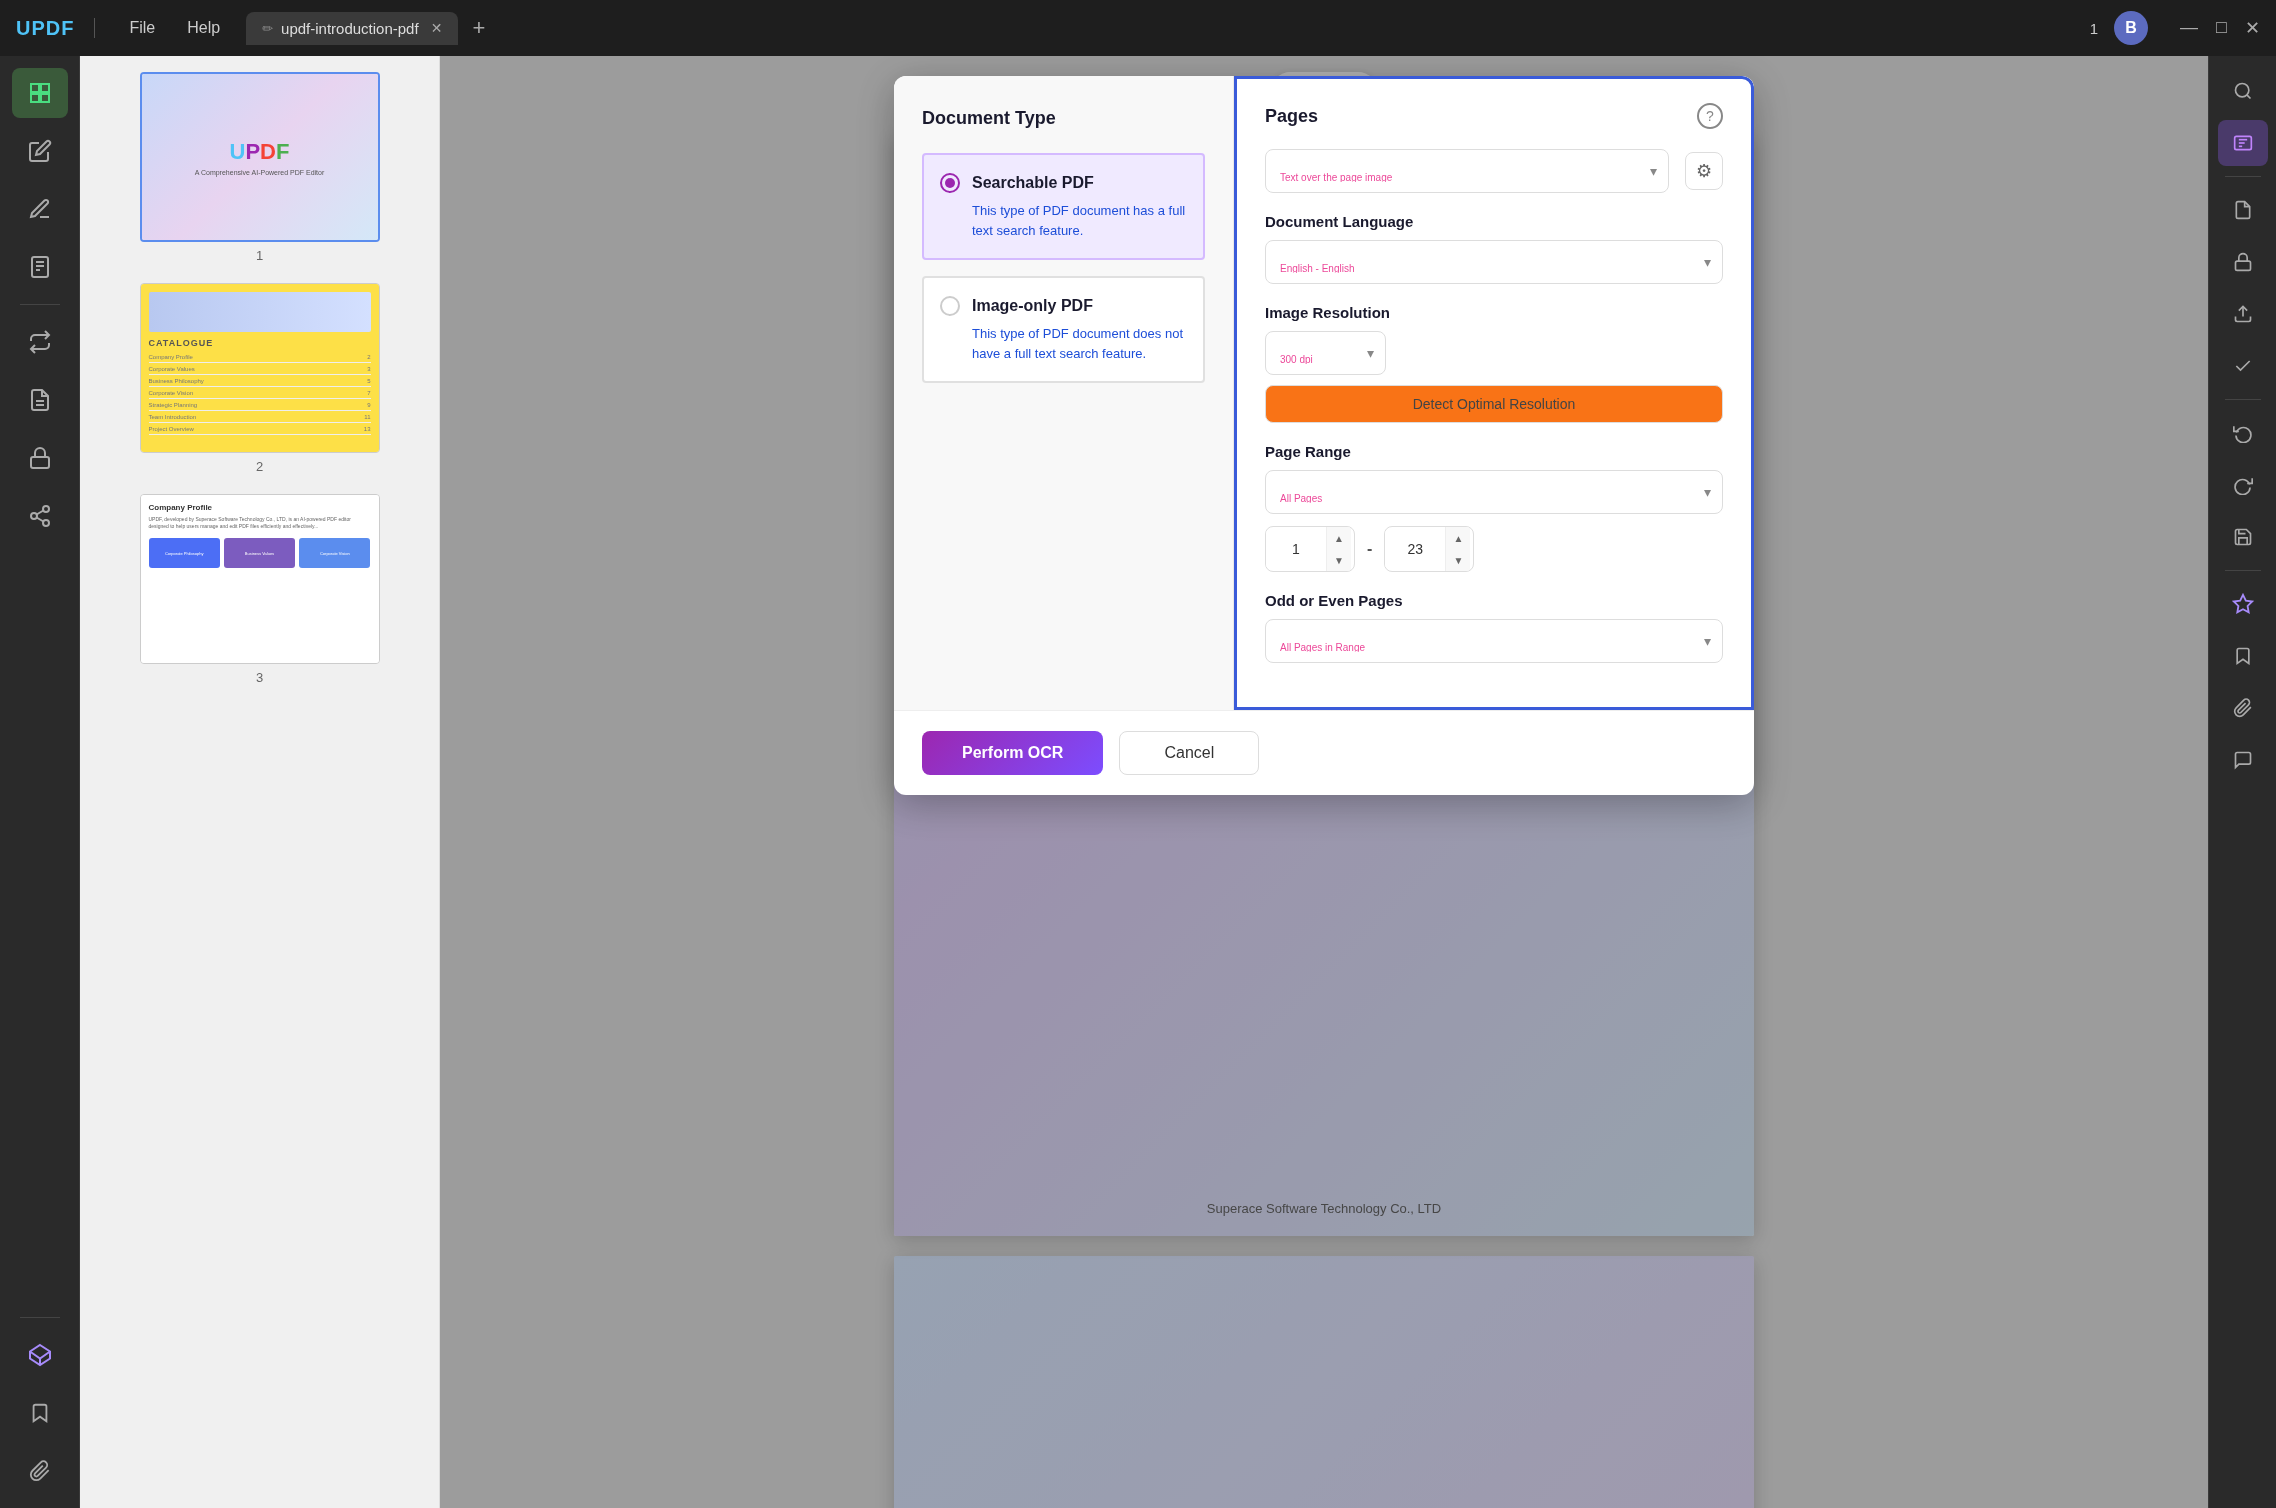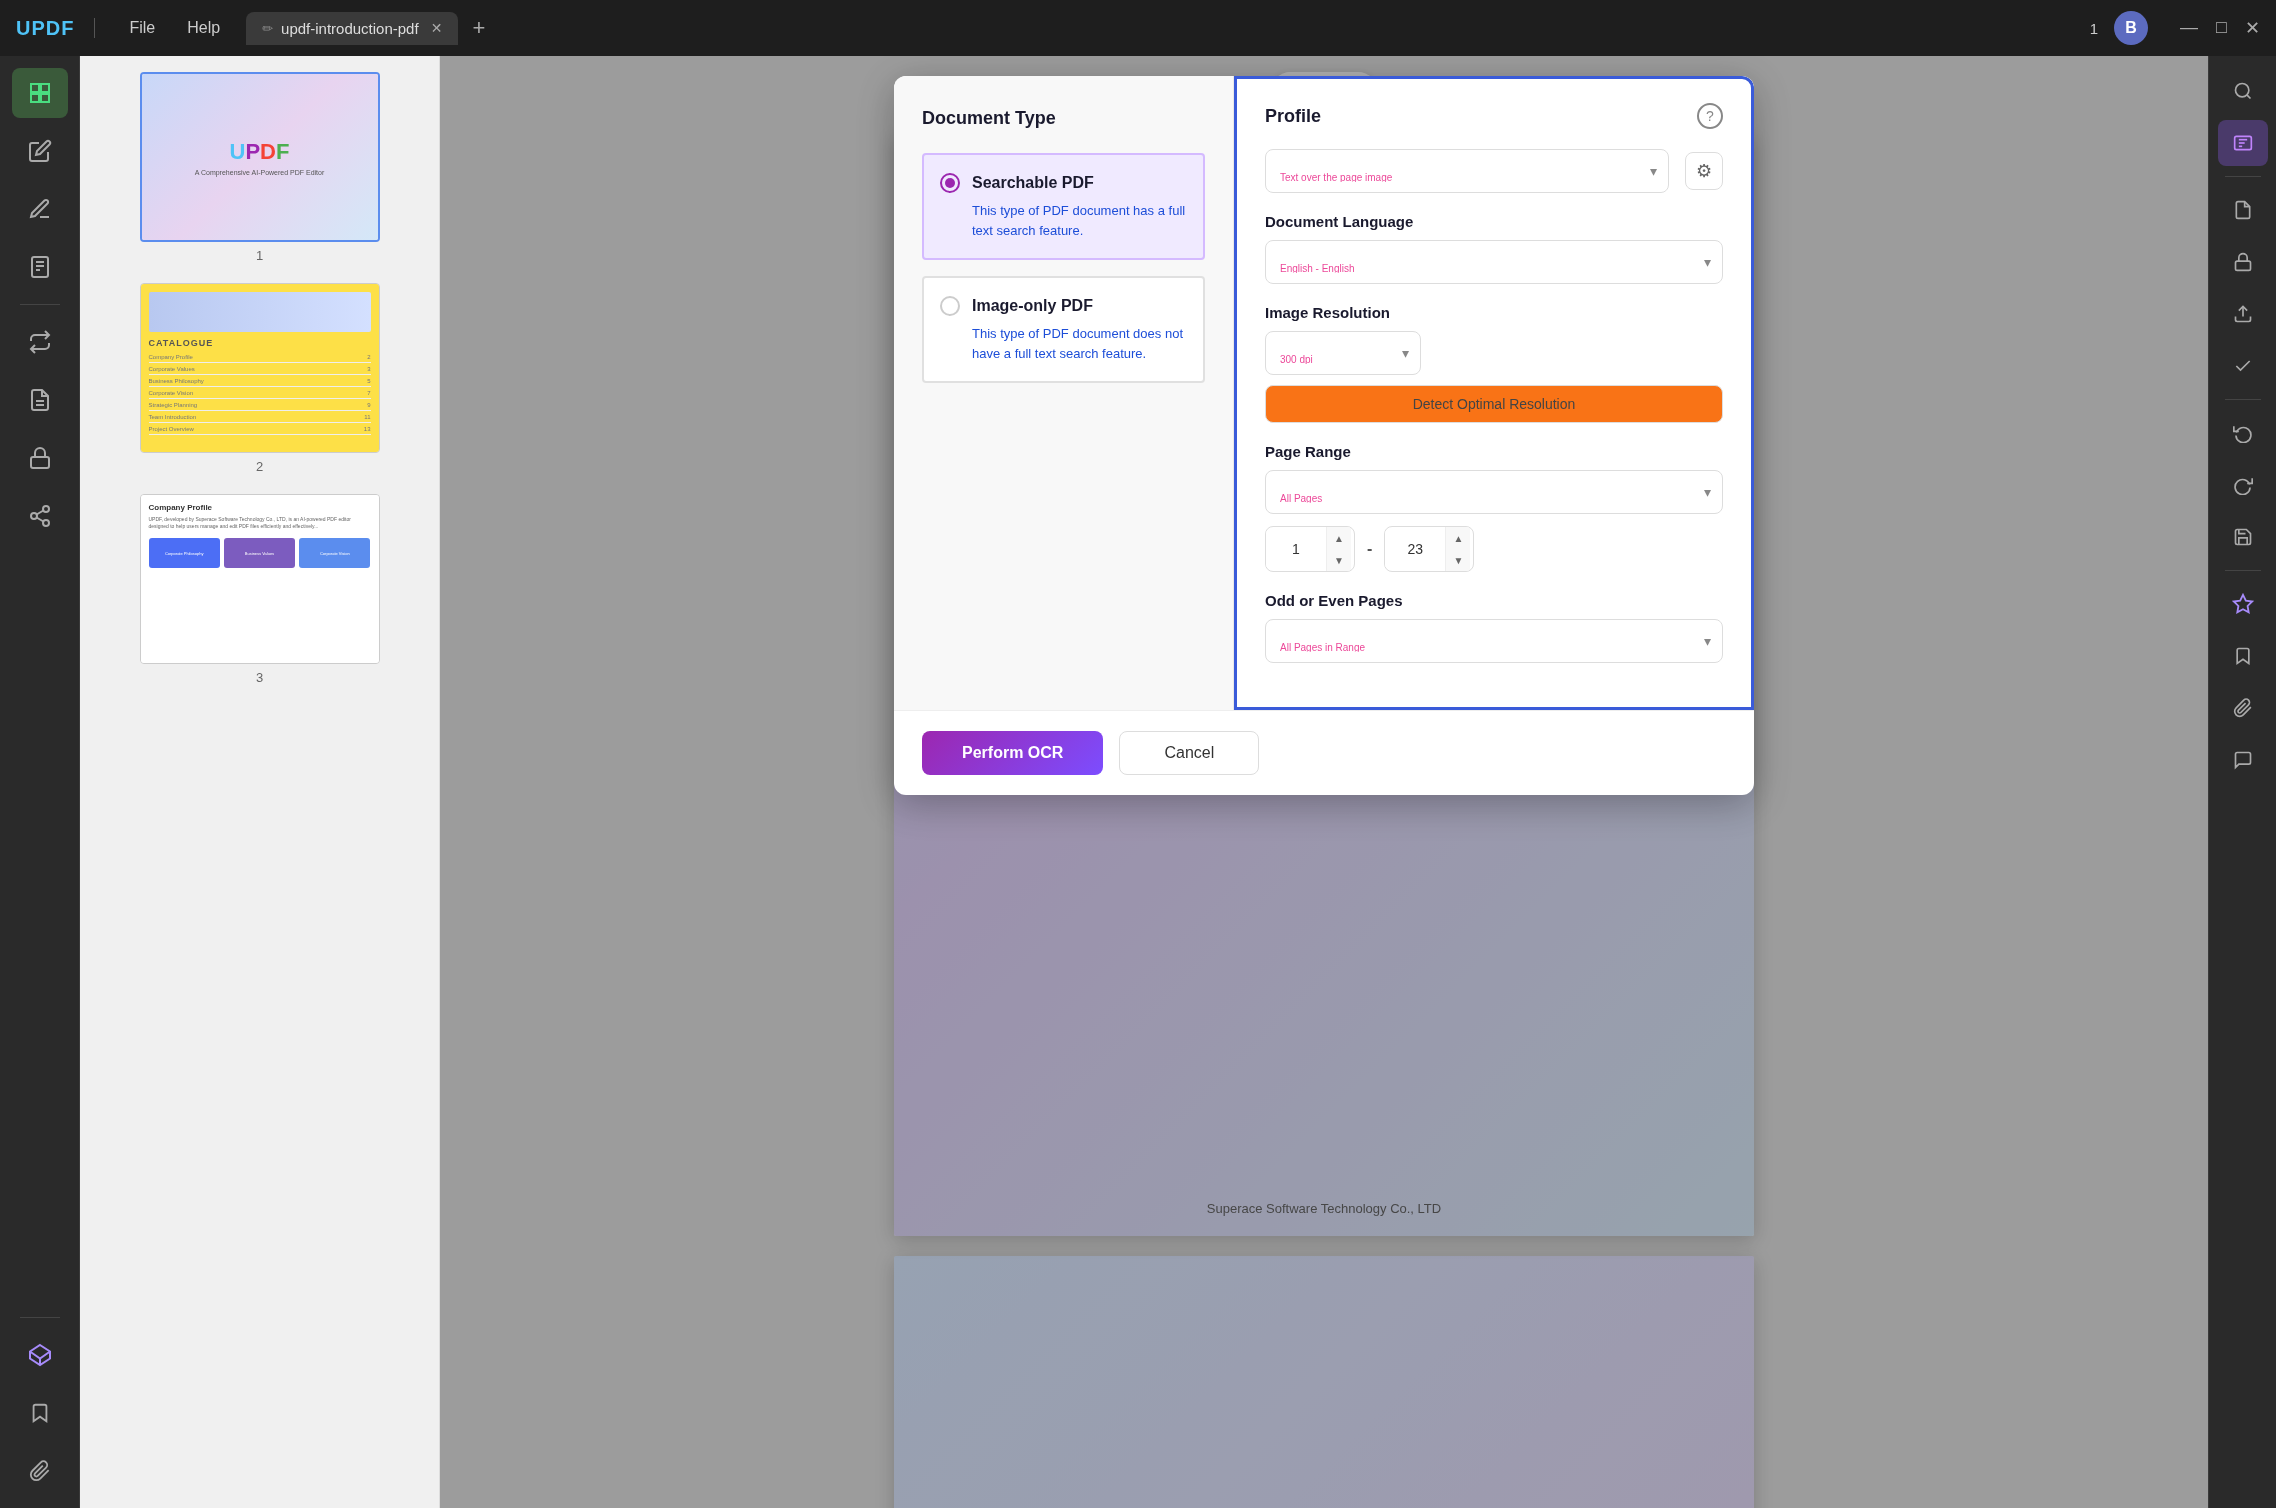--- a/index.html
+++ b/index.html
@@ -195,21 +195,21 @@
     }
     .settings-icon-btn {
       width: 38px; height: 38px; border: 1px solid #ddd; border-radius: 8px;
       display: flex; align-items: center; justify-content: center; cursor: pointer; margin-left: 8px;
       background: white; color: #666; font-size: 18px;
     }
     .lang-row { display: flex; align-items: center; gap: 8px; }
     .lang-select-wrap { flex: 1; position: relative; }
 
     .res-row { display: flex; align-items: center; gap: 8px; }
-    .res-select-wrap { width: 156px; position: relative; }
+    .res-select-wrap { width: 121px; position: relative; }
 
     .detect-btn {
       width: 100%; padding: 10px; border: 1px solid #ddd; border-radius: 8px;
       background: #f97316; font-size: 14px; color: #444; cursor: pointer; margin-top: 10px;
       text-align: center;
     }
 
     
     .range-row { display: flex; align-items: center; gap: 12px; margin-top: 12px; }
     .range-input-wrap {
@@ -490,21 +490,21 @@
               <div class="radio-header">
                 <div class="radio-circle unchecked"></div>
                 <span class="radio-label">Image-only PDF</span>
               </div>
               <div class="radio-desc">This type of PDF document does not have a full text search feature.</div>
             </div>
           </div>
 
           <div class="layout-section">
             <div class="layout-header">
-              <span class="layout-title">Profile</span>
+              <span class="layout-title">Pages</span>
               <div class="help-icon">?</div>
             </div>
 
             <div class="form-group">
               <div class="lang-row">
                 <div class="lang-select-wrap">
                   <div class="select-wrapper">
                     <select class="select-field">
                       <option>Text over the page image</option>
                       <option>Text under the page image</option>

